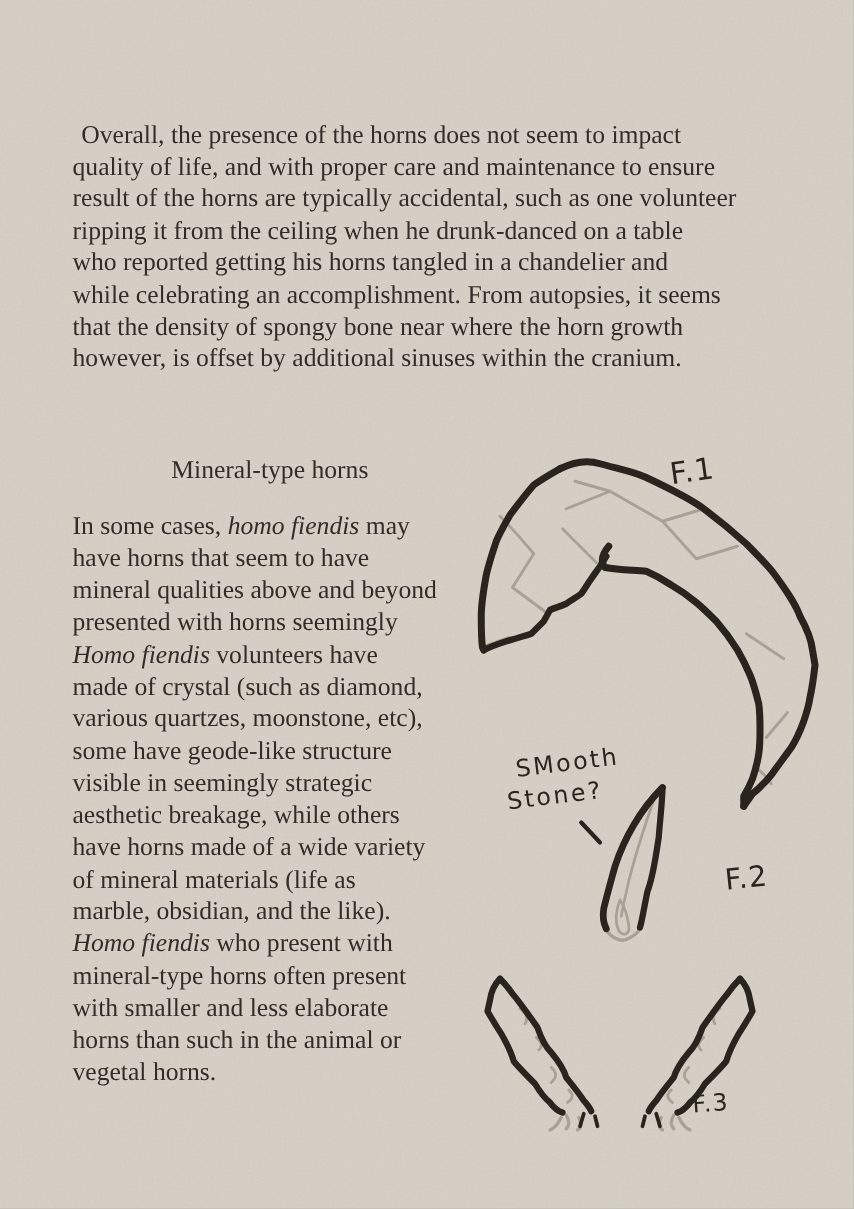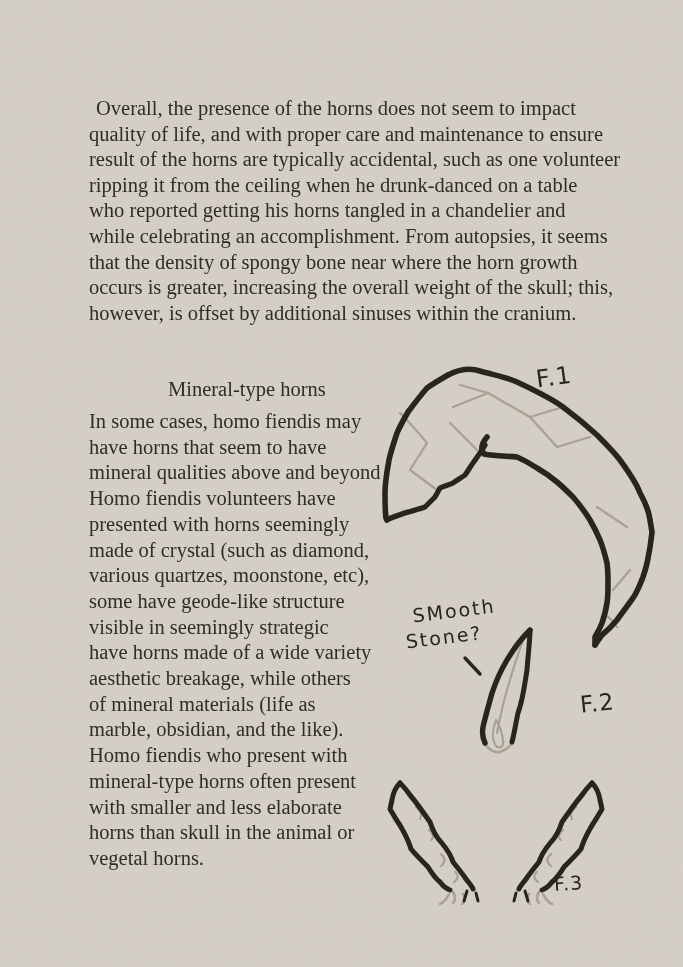--- a/index.html
+++ b/index.html
@@ -9,27 +9,27 @@
     --sketch:#a8a196;
   }
   html,body{margin:0;padding:0;background:#b8b2a8;}
   .page{
     position:relative;width:683px;height:967px;overflow:hidden;
     background:var(--paper);
     font-family:"Liberation Serif", serif;
     color:var(--ink);
   }
   .grain{position:absolute;left:0;top:0;pointer-events:none;}
-  .textblock{position:absolute;margin-left:31px;}
+  .textblock{position:absolute;}
   .tline{white-space:pre;}
   .intro{left:58px;top:96px;width:575px;font-size:20.5px;line-height:25.6px;}
   .intro .tline:first-child{text-indent:7px;}
-  .heading{left:137px;top:377px;font-size:20.5px;line-height:25px;}
+  .heading{left:137px;top:364px;font-size:20.5px;line-height:25px;}
   .column{left:58px;top:409px;width:320px;font-size:20.5px;line-height:25.7px;}
-  .it{text-align:center;}
+  .it{font-style:italic;text-align:center;}
   .fig{position:absolute;}
   .d{fill:none;stroke:var(--draw);stroke-linecap:round;stroke-linejoin:round;}
   .g{fill:none;stroke:var(--sketch);stroke-linecap:round;stroke-linejoin:round;}
   .hand{
     position:absolute;
     font-family:"DejaVu Sans", sans-serif;
     color:var(--draw);
     letter-spacing:1px;
   }
   #f1-label{left:536px;top:363px;font-size:24px;transform:rotate(-8deg);}
@@ -55,44 +55,43 @@
   </svg>
 
   <div class="textblock intro">
       <div class="tline"><span>Overall, the presence of the horns does not seem to impact</span></div>
       <div class="tline"><span>quality of life, and with proper care and maintenance to ensure</span></div>
       <div class="tline"><span>result of the horns are typically accidental, such as one volunteer</span></div>
       <div class="tline"><span>ripping it from the ceiling when he drunk-danced on a table</span></div>
       <div class="tline"><span>who reported getting his horns tangled in a chandelier and</span></div>
       <div class="tline"><span>while celebrating an accomplishment. From autopsies, it seems</span></div>
       <div class="tline"><span>that the density of spongy bone near where the horn growth</span></div>
-      <div class="tline"><span>occurs is greater, increasing the overall weight of the skull; this,</span></div>
       <div class="tline"><span>however, is offset by additional sinuses within the cranium.</span></div>
     </div>
 
   <div class="textblock heading">Mineral-type horns</div>
 
   <div class="textblock column">
       <div class="tline"><span>In some cases, </span><span class="it">homo fiendis</span><span> may</span></div>
       <div class="tline"><span>have horns that seem to have</span></div>
       <div class="tline"><span>mineral qualities above and beyond</span></div>
+      <div class="tline"><span>presented with horns seemingly</span></div>
       <div class="tline"><span class="it">Homo fiendis</span><span> volunteers have</span></div>
-      <div class="tline"><span>presented with horns seemingly</span></div>
       <div class="tline"><span>made of crystal (such as diamond,</span></div>
       <div class="tline"><span>various quartzes, moonstone, etc),</span></div>
       <div class="tline"><span>some have geode-like structure</span></div>
       <div class="tline"><span>visible in seemingly strategic</span></div>
+      <div class="tline"><span>aesthetic breakage, while others</span></div>
       <div class="tline"><span>have horns made of a wide variety</span></div>
-      <div class="tline"><span>aesthetic breakage, while others</span></div>
       <div class="tline"><span>of mineral materials (life as</span></div>
       <div class="tline"><span>marble, obsidian, and the like).</span></div>
       <div class="tline"><span class="it">Homo fiendis</span><span> who present with</span></div>
       <div class="tline"><span>mineral-type horns often present</span></div>
       <div class="tline"><span>with smaller and less elaborate</span></div>
-      <div class="tline"><span>horns than skull in the animal or</span></div>
+      <div class="tline"><span>horns than such in the animal or</span></div>
       <div class="tline"><span>vegetal horns.</span></div>
     </div>
 
   <svg class="fig" style="left:374px;top:357px" width="294" height="294" viewBox="0 0 294 294">
 
     <path class="g" stroke-width="2.3" d="M86,28 L114,36 L79,50"></path>
     <path class="g" stroke-width="2.3" d="M114,36 L156,60 L189,50"></path>
     <path class="g" stroke-width="2.3" d="M156,60 L183,90 L216,80"></path>
     <path class="g" stroke-width="2.3" d="M26,56 Q38,68 53,86 L36,113 L63,133"></path>
     <path class="g" stroke-width="2.3" d="M13,160 L33,153"></path>

